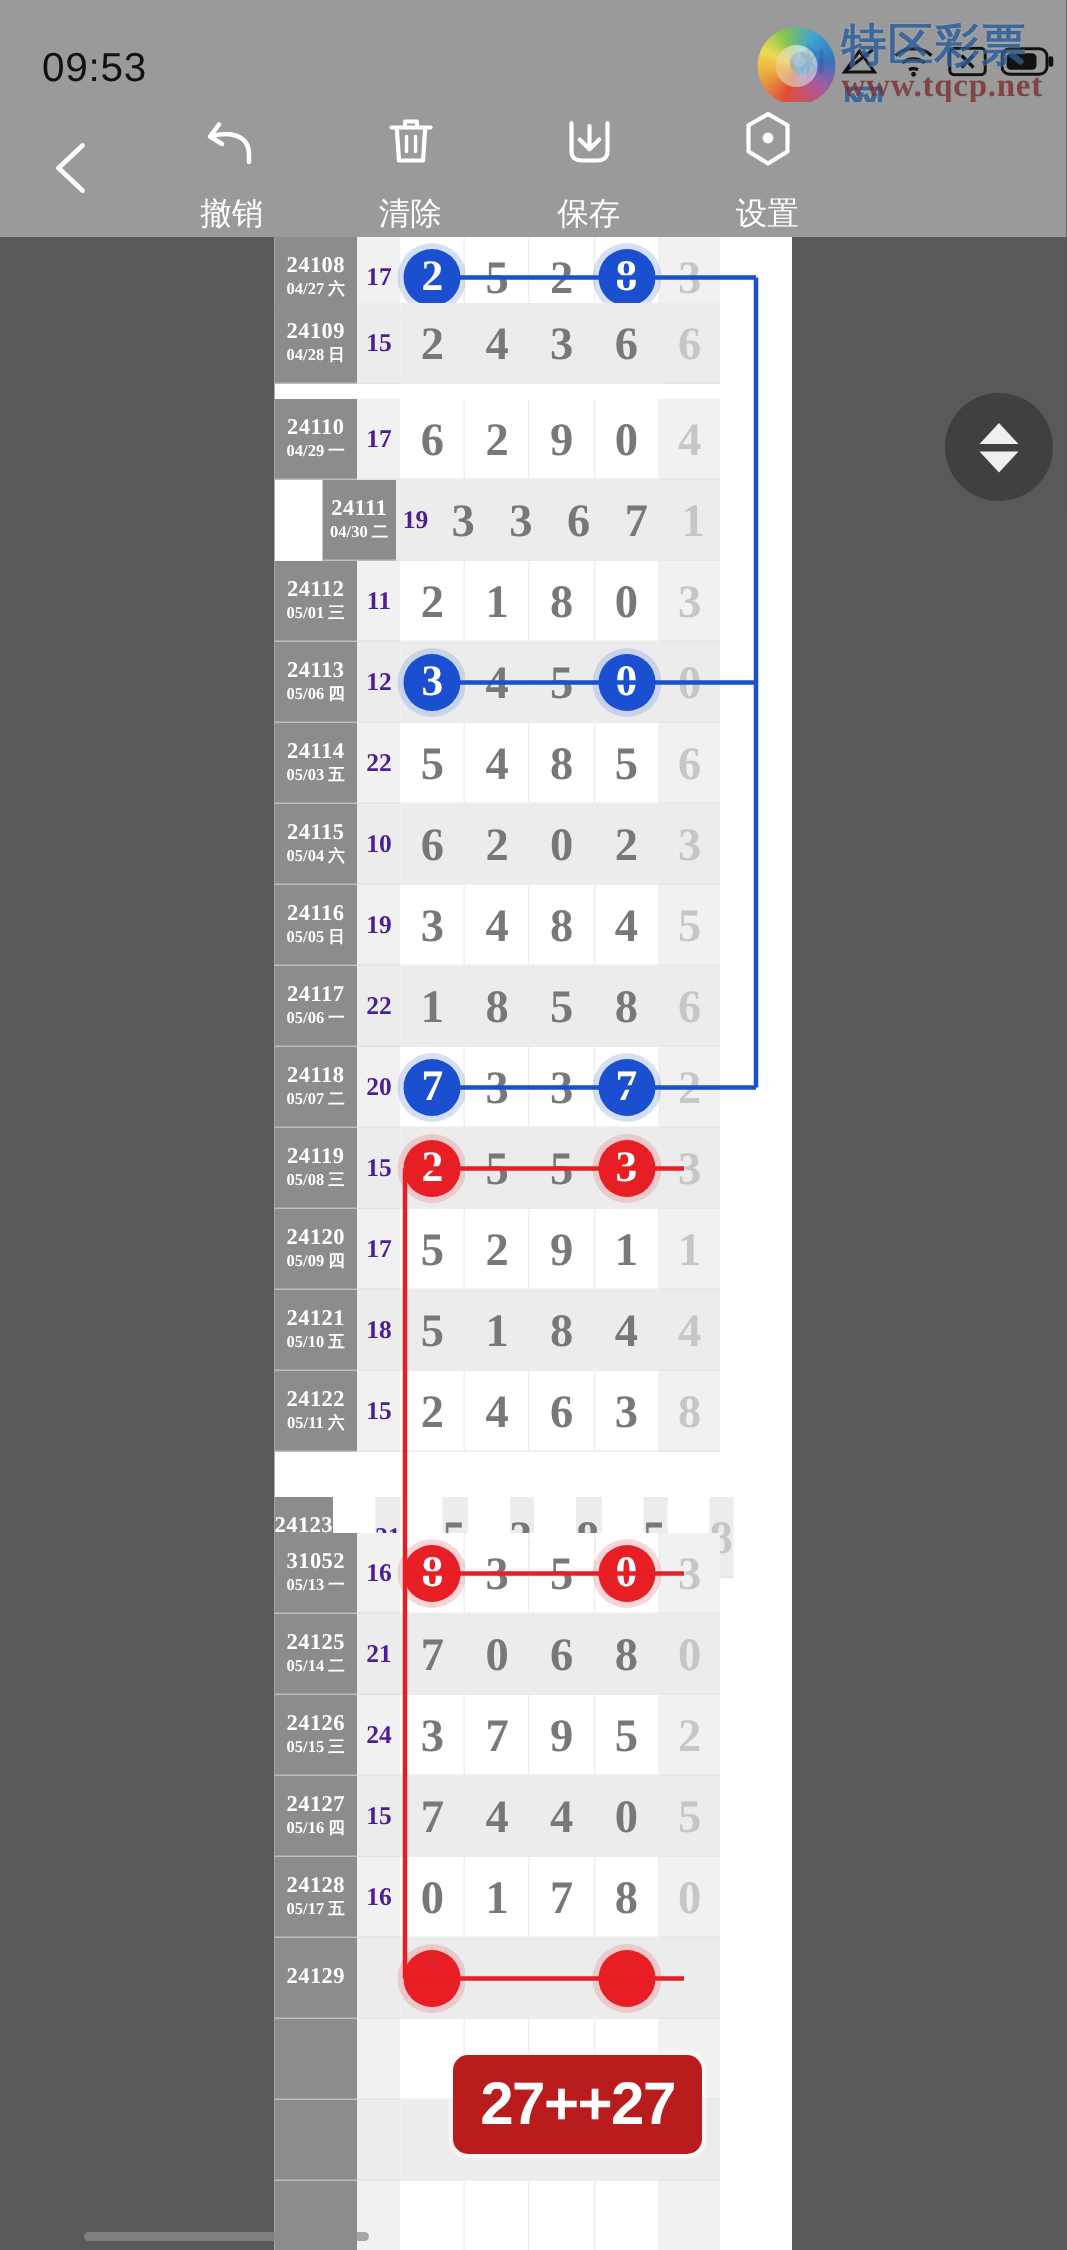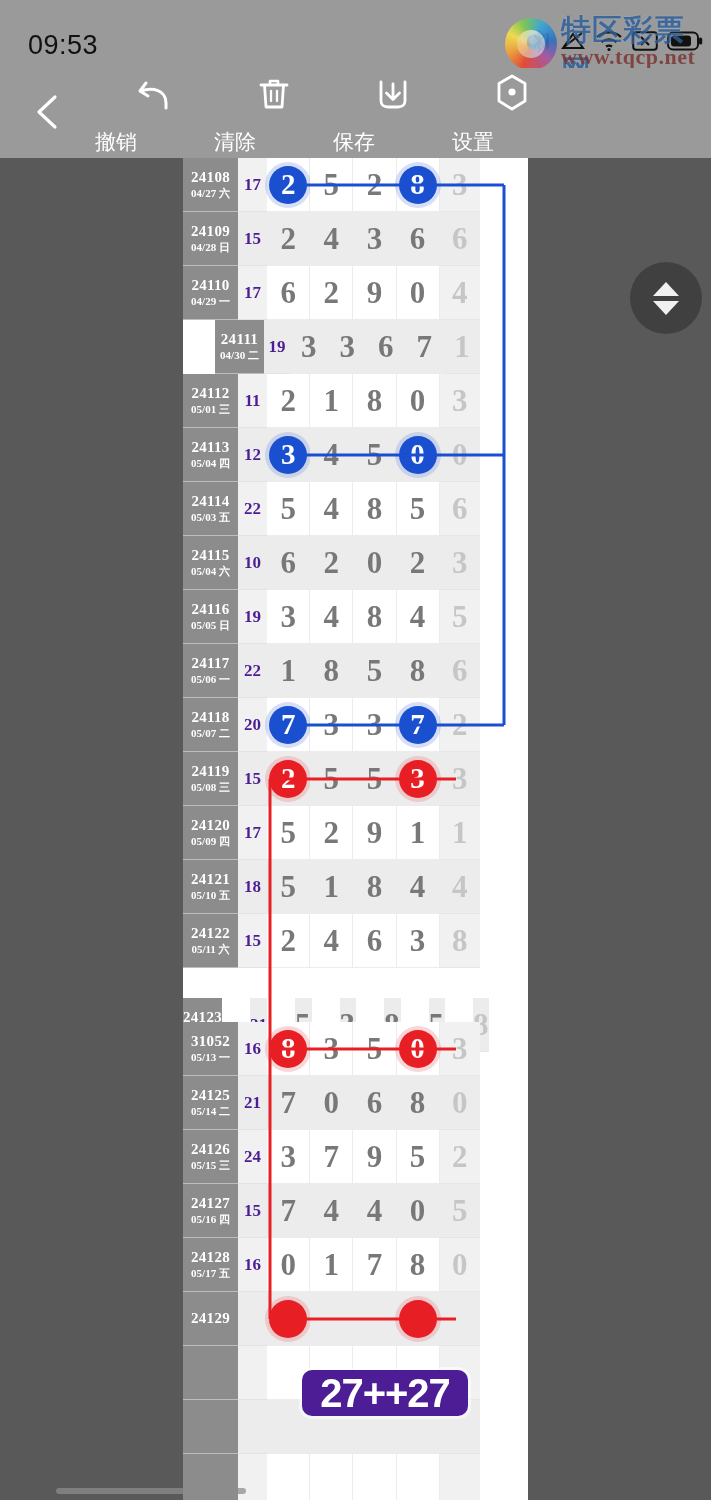--- a/index.html
+++ b/index.html
@@ -59,21 +59,21 @@
     font-family:"Liberation Serif",serif;
     letter-spacing:.5px;opacity:.80;
   }
 
   
   #toolbar{
     position:absolute;left:0;top:68px;width:711px;height:90px;
     background:#9a9a9a;display:flex;align-items:center;
   }
   .tbitem{
-    flex:0 0 auto;display:flex;flex-direction:column;
+    flex:0 0 auto;display:flex;flex-direction:column;align-items:center;
     justify-content:center;gap:19px;color:#fff;width:119px;
   }
   #tb-back{width:95px;}
   .tblabel{font-size:21px;color:#fff;font-family:"DejaVu Sans",sans-serif;line-height:1;}
   .tbicon{height:40px;display:flex;align-items:flex-end;justify-content:center;}
 
   
   #sheet{
     position:absolute;left:183px;top:158px;width:345px;height:1342px;
     background:#ffffff;overflow:hidden;
@@ -122,22 +122,22 @@
     font-family:"Liberation Serif","DejaVu Serif",serif;
   }
   .ball.blue{background:#1a4fd0;box-shadow:0 0 0 4px rgba(120,150,225,.30);}
   .ball.red{background:#e81e25;box-shadow:0 0 0 4px rgba(235,120,125,.30);}
 
   
   #overlay{position:absolute;left:0;top:0;width:345px;height:1342px;pointer-events:none;}
 
   
   #badge{
-    position:absolute;left:119px;top:1212px;width:166px;height:46px;
-    background:#4c1d95;border-radius:10px;
+    position:absolute;left:119px;top:1212px;width:166px;height:66px;
+    background:#b91c1c;border-radius:10px;
     display:flex;align-items:center;justify-content:center;
     color:#fff;font-size:40px;font-weight:bold;letter-spacing:-1px;
     box-shadow:0 0 0 3px rgba(255,255,255,.55);
     font-family:"Liberation Sans","DejaVu Sans",sans-serif;
   }
 
   
   #scroller{
     position:absolute;right:9px;top:262px;width:72px;height:72px;
     border-radius:50%;background:rgba(60,60,60,.86);
@@ -256,21 +256,21 @@
         <div class="c-num">
           <span class="ball blue">2</span>
         </div>
         <div class="c-num">5</div>
         <div class="c-num">2</div>
         <div class="c-num">
           <span class="ball blue">8</span>
         </div>
         <div class="c-last">3</div>
       </div>
-      <div class="row alt" style="top: 54px; border-radius: 18px;">
+      <div class="row alt" style="top: 44px; border-radius: 18px;">
         <div class="c-issue">
           <div class="iss">24109</div>
           <div class="dt">04/28 日</div>
         </div>
         <div class="c-sum">15</div>
         <div class="c-num">2</div>
         <div class="c-num">4</div>
         <div class="c-num">3</div>
         <div class="c-num">6</div>
         <div class="c-last">6</div>
@@ -307,21 +307,21 @@
         <div class="c-sum">11</div>
         <div class="c-num">2</div>
         <div class="c-num">1</div>
         <div class="c-num">8</div>
         <div class="c-num">0</div>
         <div class="c-last">3</div>
       </div>
       <div class="row alt" style="top: 270px;">
         <div class="c-issue">
           <div class="iss">24113</div>
-          <div class="dt">05/04 四</div>
+          <div class="dt">05/06 四</div>
         </div>
         <div class="c-sum">12</div>
         <div class="c-num">
           <span class="ball blue">3</span>
         </div>
         <div class="c-num">4</div>
         <div class="c-num">5</div>
         <div class="c-num">
           <span class="ball blue">0</span>
         </div>

